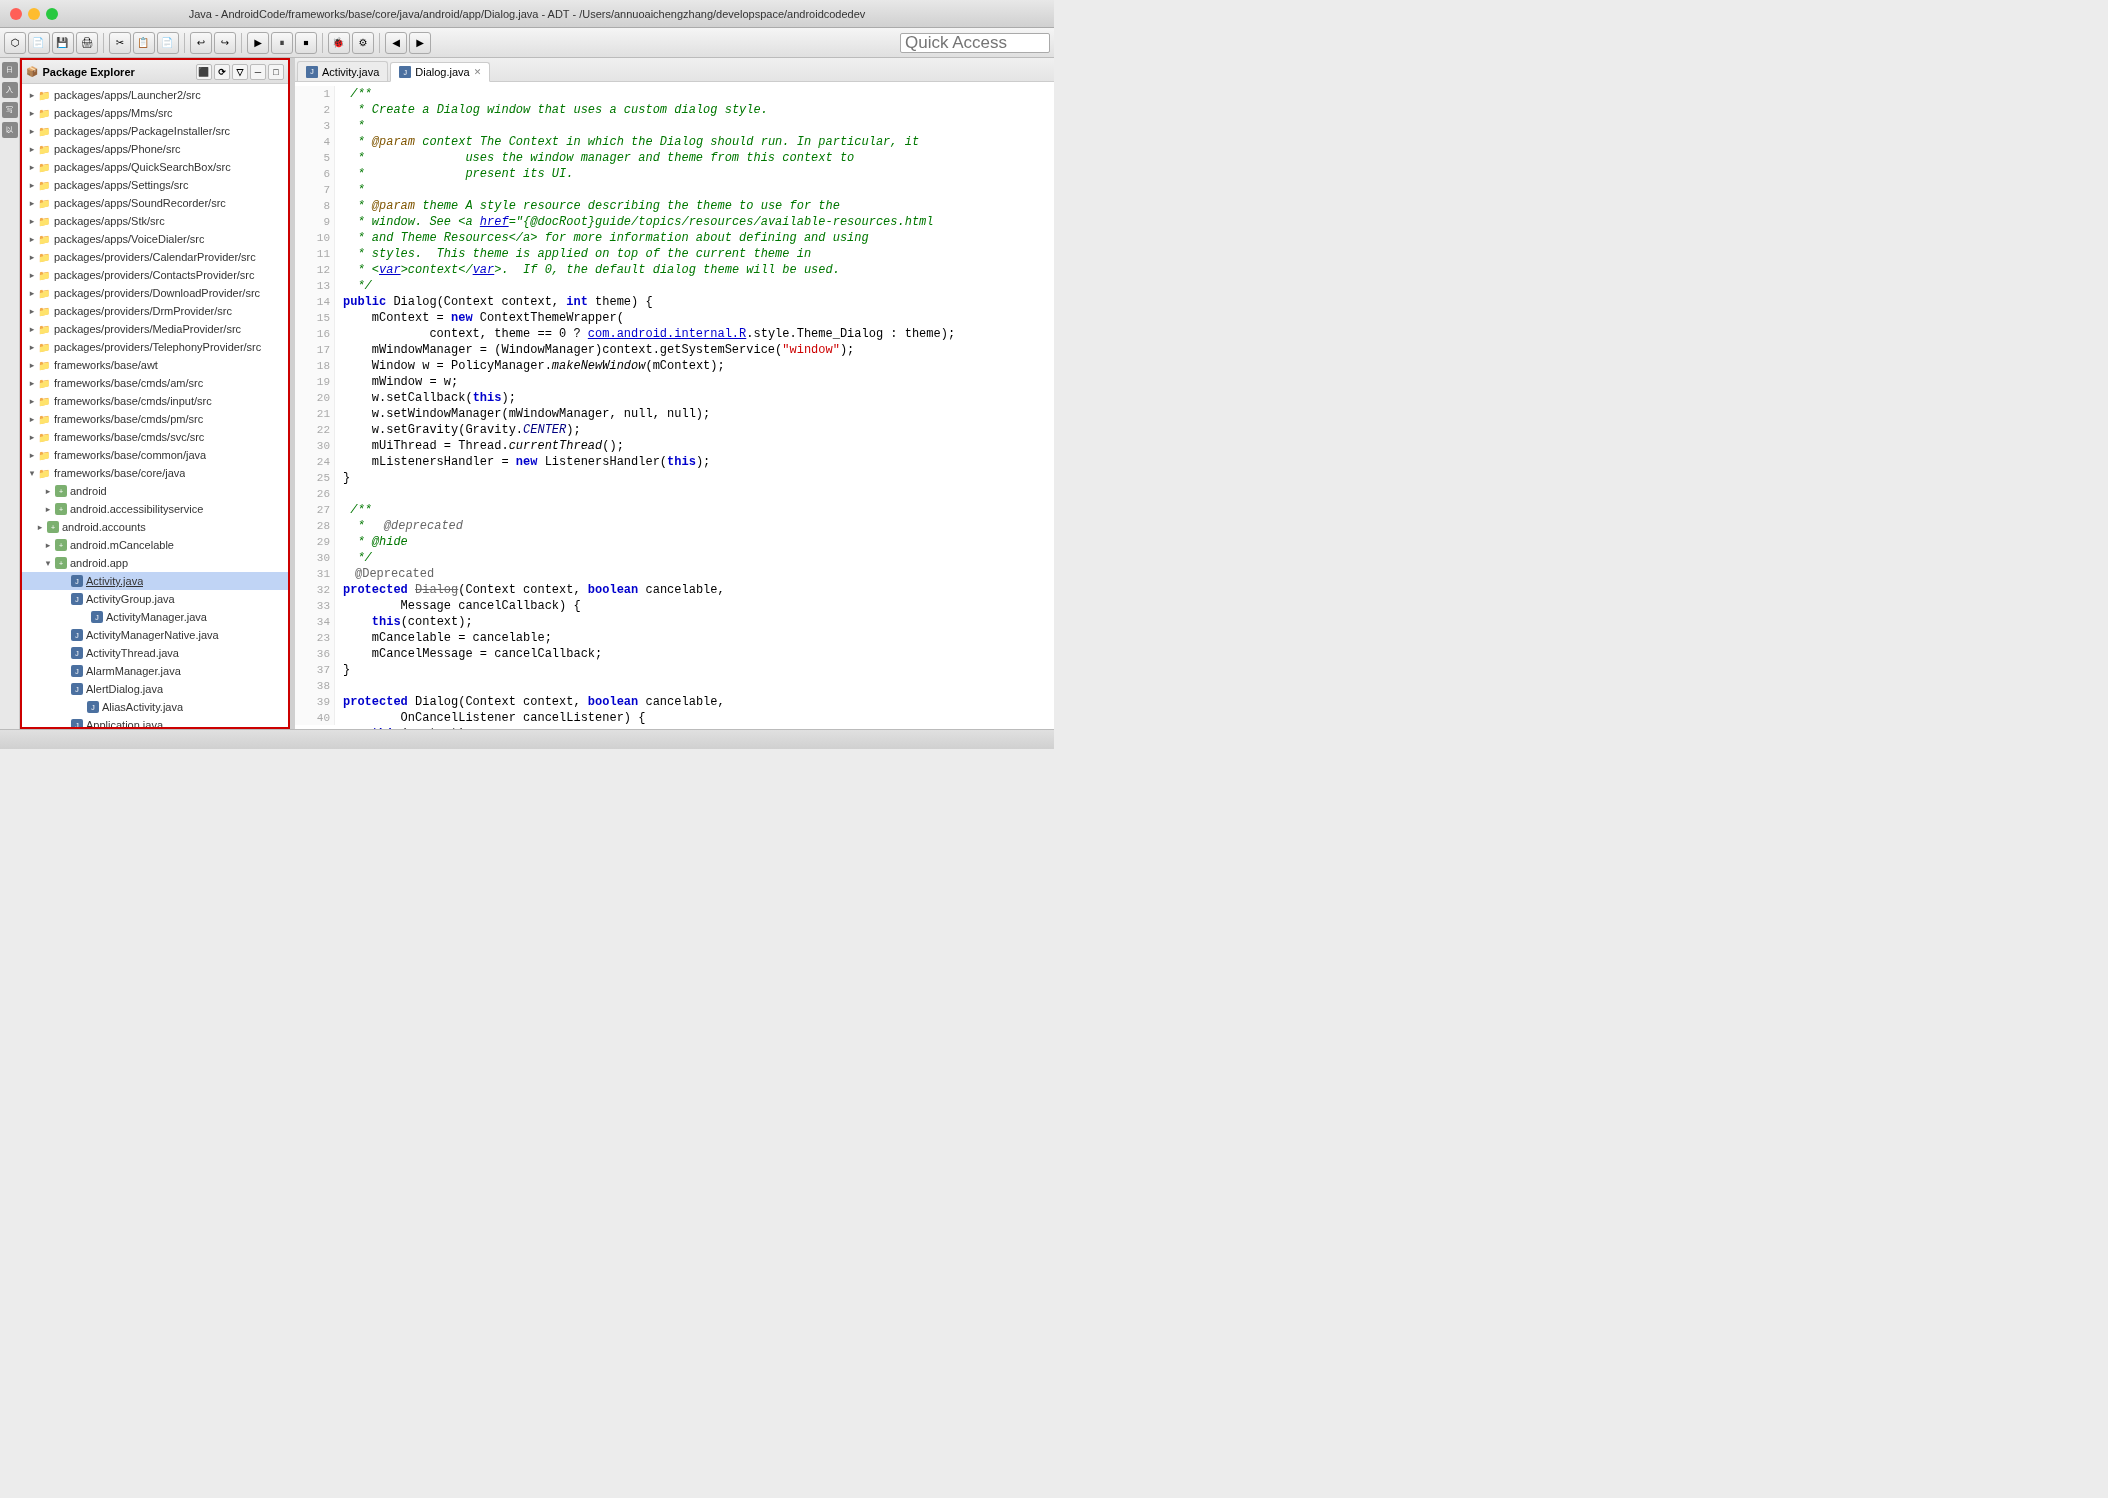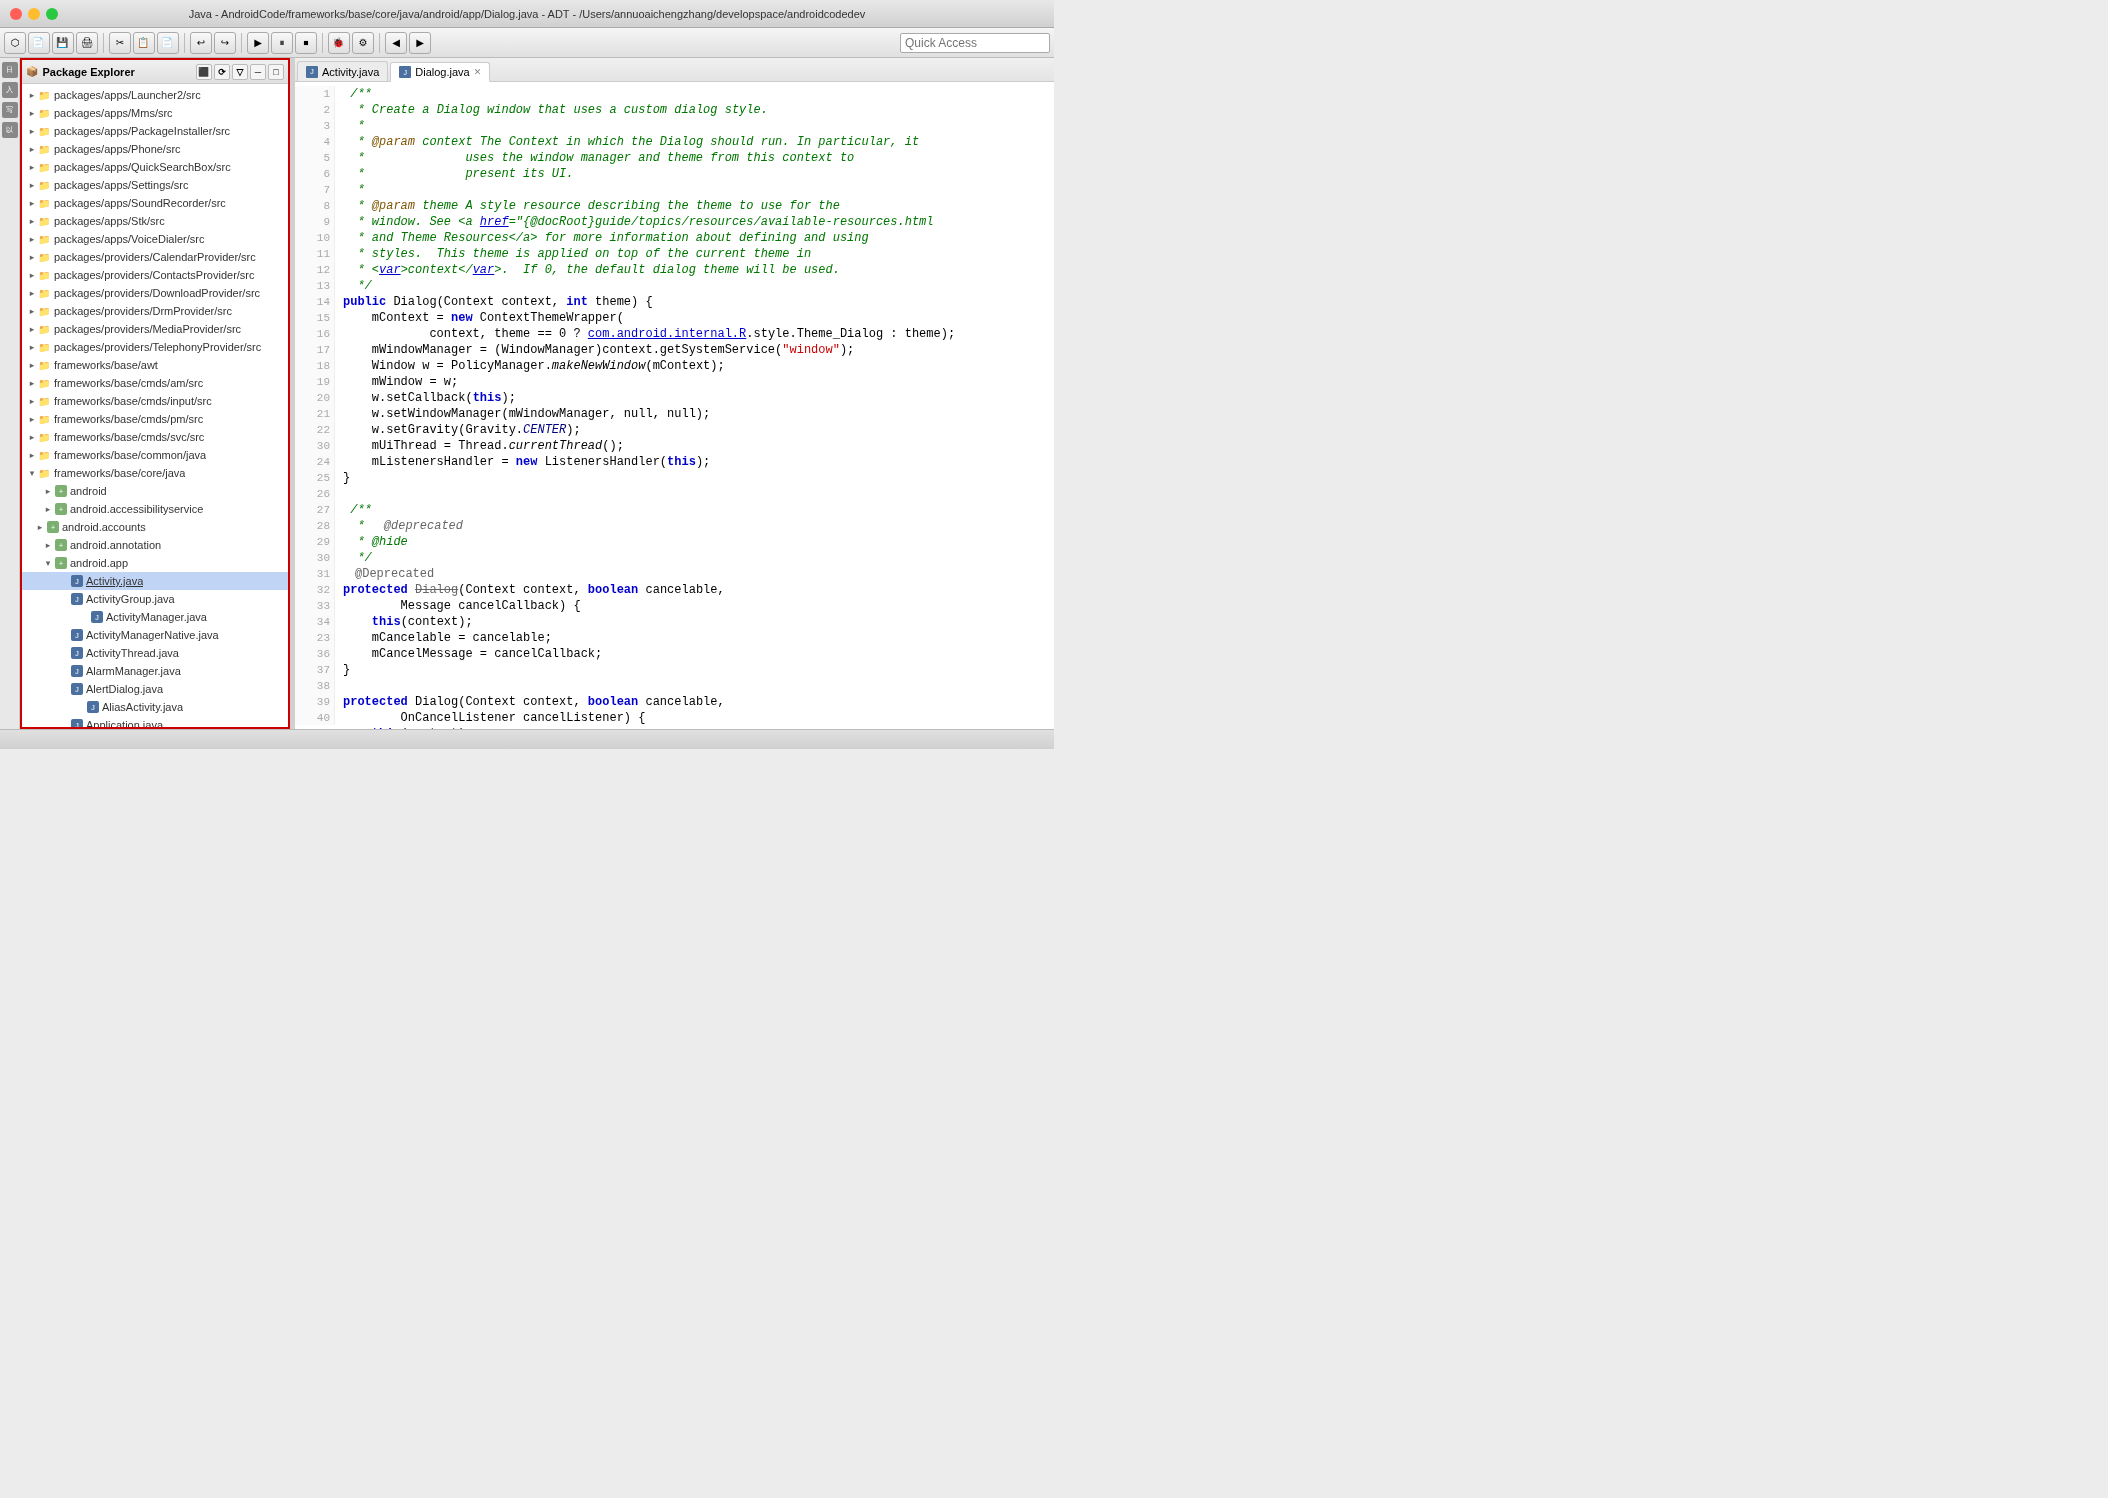--- a/index.html
+++ b/index.html
@@ -63,21 +63,21 @@
       margin-left: auto;
       display: flex;
       align-items: center;
     }
     .quick-access-input {
       height: 20px;
       width: 150px;
       border: 1px solid #AAA;
       border-radius: 2px;
       padding: 0 4px;
-      font-size: 12px;
+      font-size: 17px;
       background: white;
       color: #888;
       font-family: -apple-system, sans-serif;
     }
 
     
     #main {
       display: flex;
       height: calc(749px - 28px - 30px - 20px);
     }
@@ -547,21 +547,21 @@
           <span class="tree-file-icon">
             <span class="pkg-icon">+</span>
           </span>
           <span class="tree-label">android.accounts</span>
         </div>
         <div class="tree-item" style="padding-left: 20px;">
           <span class="tree-arrow closed"></span>
           <span class="tree-file-icon">
             <span class="pkg-icon">+</span>
           </span>
-          <span class="tree-label">android.annotation</span>
+          <span class="tree-label">android.mCancelable</span>
         </div>
         <div class="tree-item" style="padding-left: 20px;">
           <span class="tree-arrow open"></span>
           <span class="tree-file-icon">
             <span class="pkg-icon">+</span>
           </span>
           <span class="tree-label">android.app</span>
         </div>
         <div class="tree-item active-file" style="padding-left: 36px;">
           <span class="tree-arrow leaf"></span>

